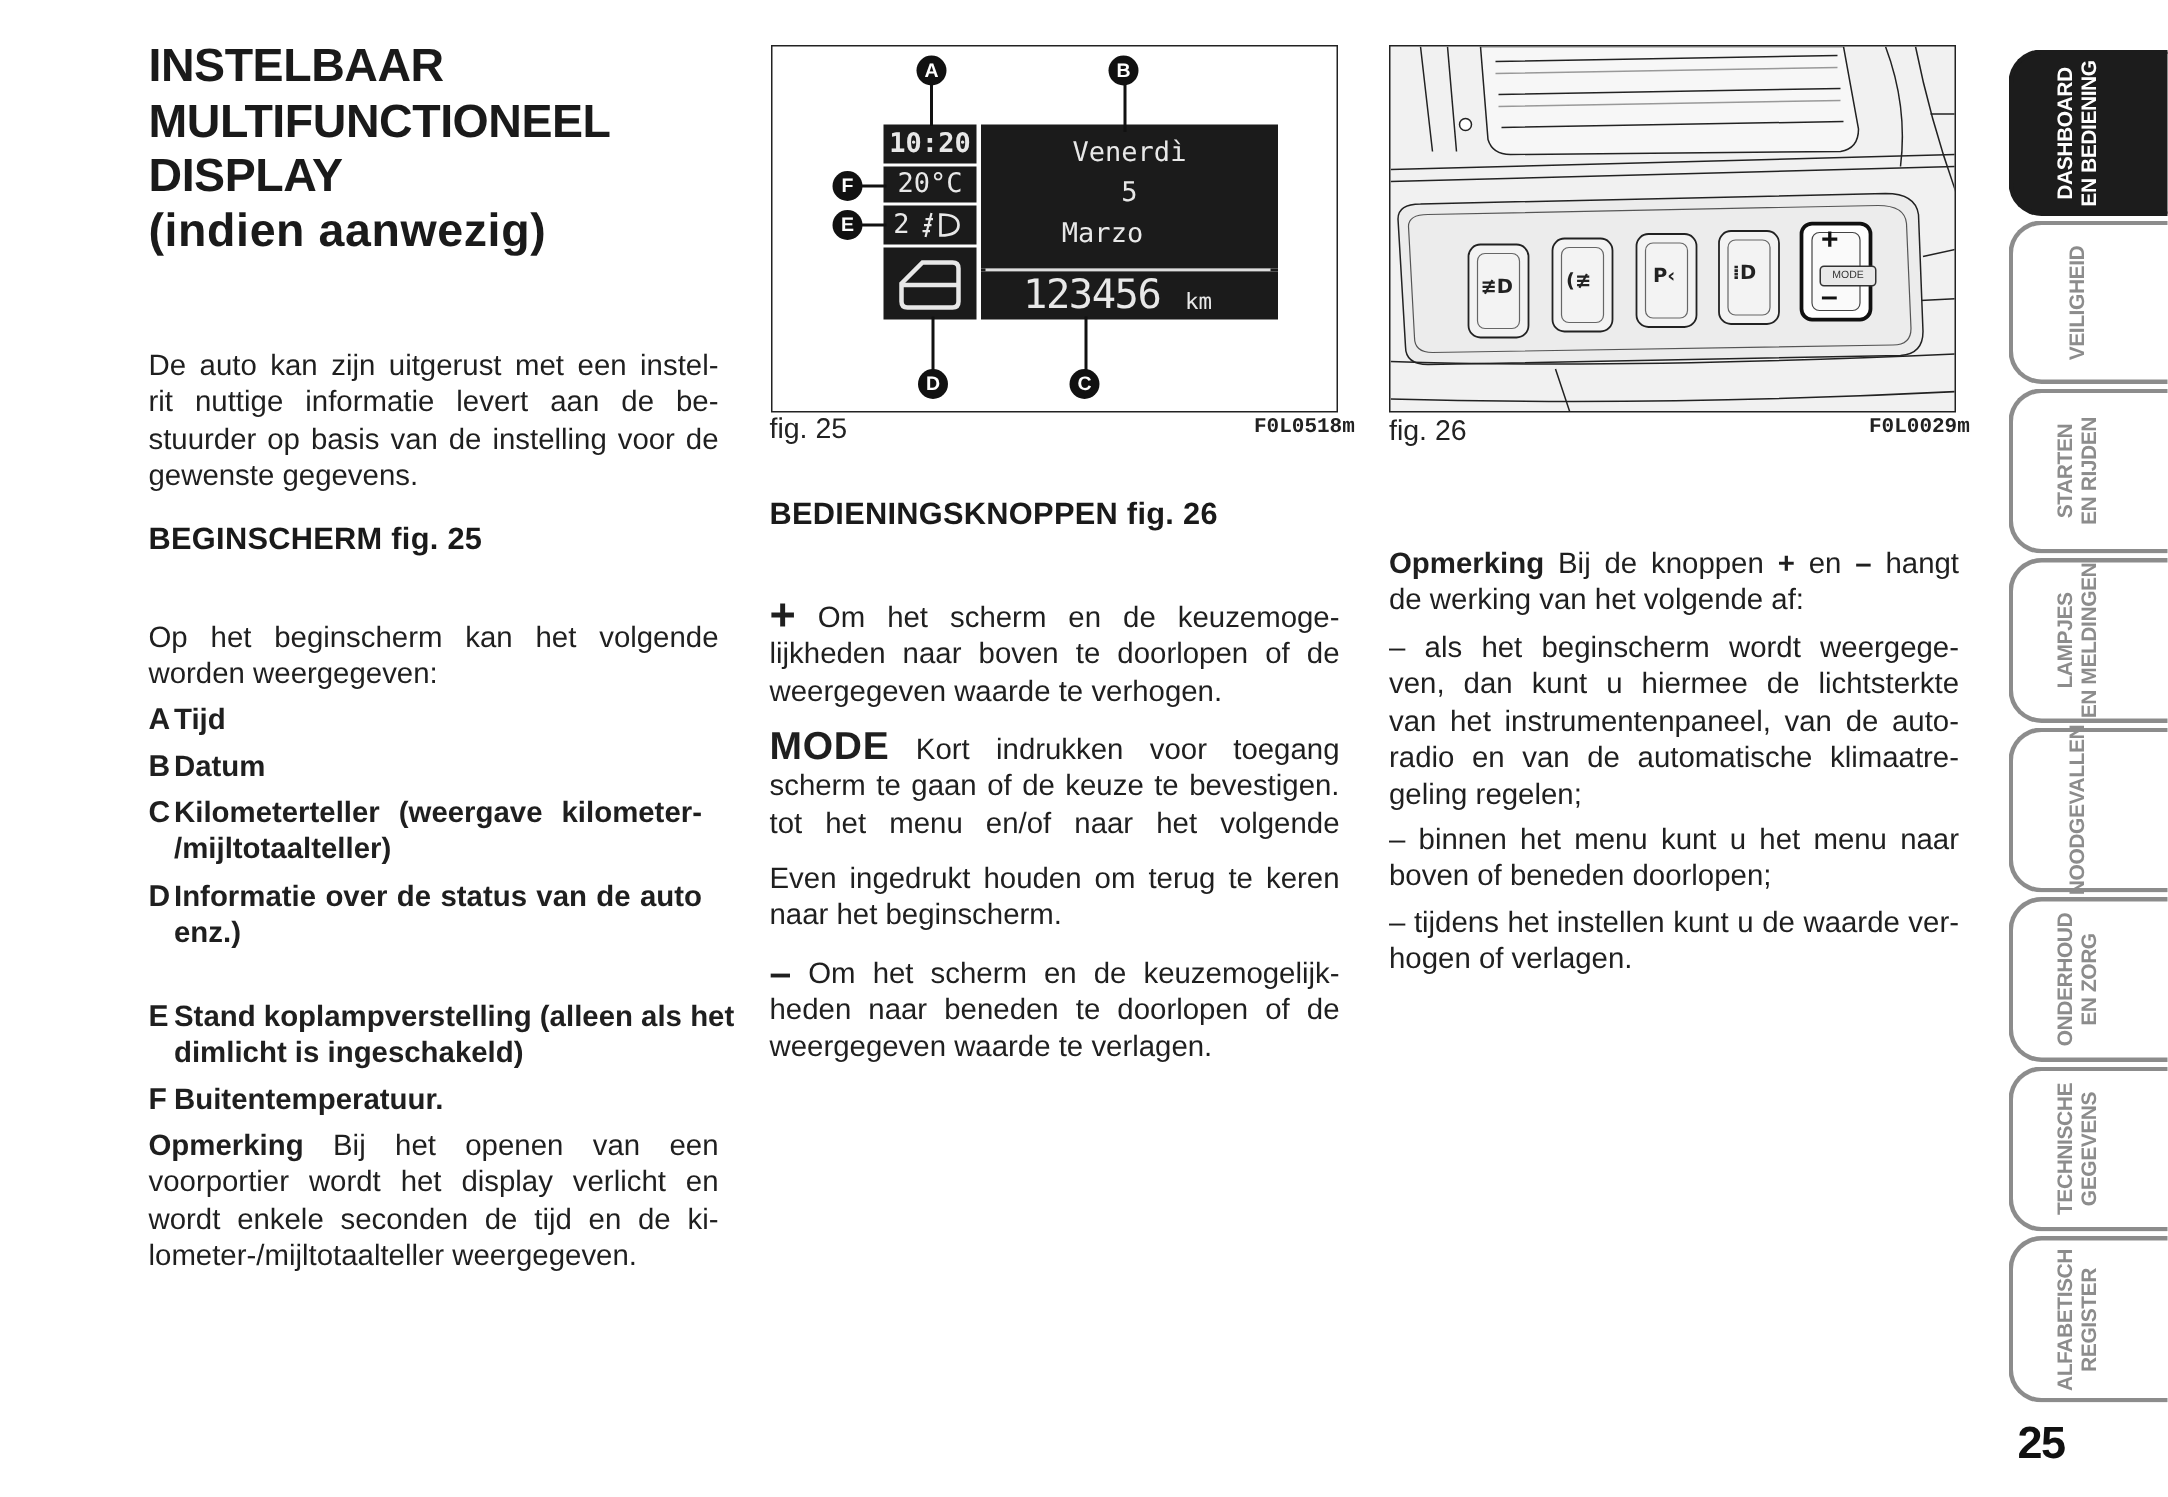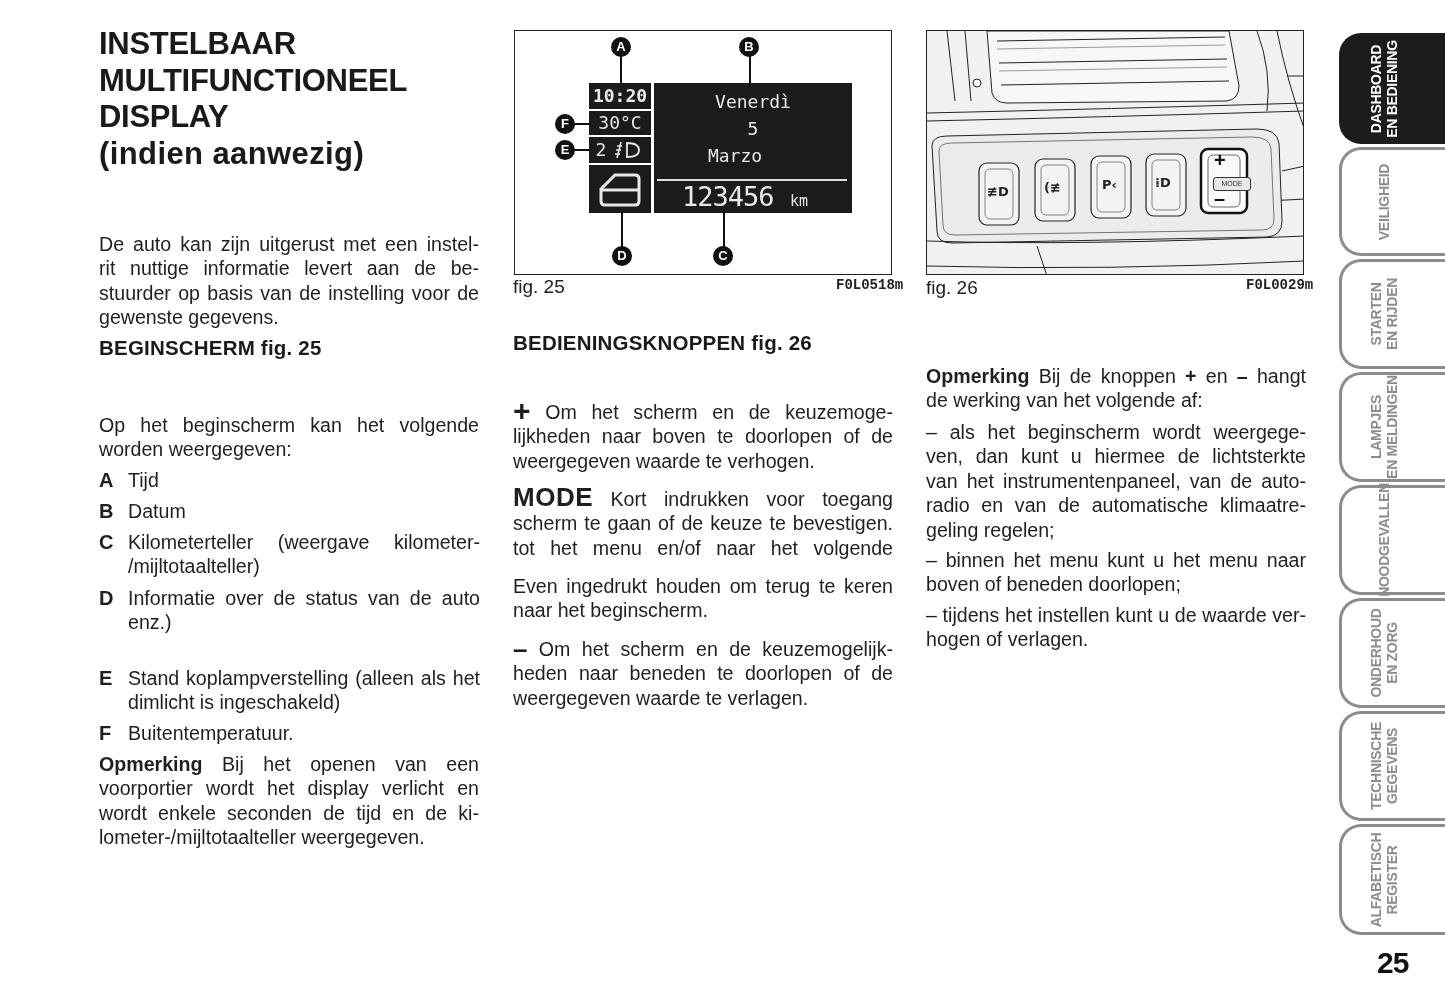--- a/index.html
+++ b/index.html
@@ -32,21 +32,21 @@
       position: absolute; left: 0;
       font-family: "Liberation Sans", sans-serif; font-weight: bold;
       font-size: 20.5px; letter-spacing: 0.2px; color: #1a1a1a; white-space: nowrap;
     }
 
     .list-item { position: absolute; left: 0; width: 380px; }
     .list-letter {
       position: absolute; left: 0; top: 0;
       font-family: "Liberation Sans", sans-serif; font-weight: bold; font-size: 20px; line-height: 24.4px;
     }
-    .list-text { position: absolute; left: 29px; width: 352px; }
+    .list-text { position: absolute; left: 17px; width: 352px; font-weight: bold; }
 
     b.kw { font-weight: bold; }
     .mode-kw { font-weight: bold; font-size: 26px; letter-spacing: 0.5px; }
     .sym { font-weight: bold; font-size: 30px; line-height: 20px; display: inline-block; vertical-align: -2px; }
 
     
     .figure { position: absolute; border: 1.5px solid #222; background: #fff; overflow: hidden; }
     #fig25 { left: 514px; top: 30px; width: 378px; height: 245px; }
     #fig26 { left: 926px; top: 30px; width: 378px; height: 245px; background: #f1f1f1; }
     .fig-caption {
@@ -79,42 +79,42 @@
       transform: translate(-50%, -50%) rotate(-90deg);
       font-family: "Liberation Sans", sans-serif; font-weight: bold; font-size: 14px;
       line-height: 16px; letter-spacing: -0.3px; color: #8c8c8c; text-align: center; white-space: nowrap;
       transform-origin: center center;
     }
     .tab.active .tab-label { color: #fff; }
     .tab-label span { display: block; }
 
     .page-num {
       position: absolute; left: 1345px; top: 946px;
-      font-family: "Liberation Sans", sans-serif; font-weight: bold; font-size: 30px; color: #111; letter-spacing: -1px; margin-left: 32px;
+      font-family: "Liberation Sans", sans-serif; font-weight: bold; font-size: 30px; color: #111; letter-spacing: -1px;
     }
   </style>
 </head>
 <body>
 
 <div id="col1" class="col">
   <h1 class="heading">
     <span>INSTELBAAR</span>
     <span>MULTIFUNCTIONEEL</span>
     <span>DISPLAY</span>
     <span class="sub">(indien aanwezig)</span>
   </h1>
 
   <div class="para body-text" style="top:200px;">
     <span class="jl">De auto kan zijn uitgerust met een instel-</span>
     <span class="jl">rit nuttige informatie levert aan de be-</span>
     <span class="jl">stuurder op basis van de instelling voor de</span>
     <span class="ll">gewenste gegevens.</span>
   </div>
 
-  <div class="subhead" style="top:336px;">BEGINSCHERM fig. 25</div>
+  <div class="subhead" style="top:348px;">BEGINSCHERM fig. 25</div>
 
   <div class="para body-text" style="top:381px;">
     <span class="jl">Op het beginscherm kan het volgende</span>
     <span class="ll">worden weergegeven:</span>
   </div>
 
   <div class="list-item body-text" style="top:436px;">
     <span class="list-letter">A</span>
     <div class="list-text">
         <span class="ll">Tijd</span>
@@ -161,21 +161,21 @@
     <span class="ll">lometer-/mijltotaalteller weergegeven.</span>
   </div>
 </div>
 
 <div id="fig25" class="figure">
 
   <div class="lcd" style="left:74px; top:52px; width:62px; height:26px;font-weight:bold;">
     <div class="lcd-text" style="left:0; top:2px; width:62px; font-size:18px;">10:20</div>
   </div>
   <div class="lcd" style="left:74px; top:80px; width:62px; height:24px;">
-    <div class="lcd-text" style="left:0; top:1px; width:62px; font-size:18px;">30°C</div>
+    <div class="lcd-text" style="left:0; top:1px; width:62px; font-size:18px;">20°C</div>
   </div>
   <div class="lcd" style="left:74px; top:106px; width:62px; height:26px;">
     <div class="lcd-text" style="left:4px; top:2px; width:16px; font-size:18px;">2</div>
     <svg style="position:absolute; left:22px; top:3px;" width="32" height="20" viewBox="0 0 32 20">
       <path d="M10 2 L6 18" stroke="#e8e8e8" stroke-width="1.5" fill="none"></path>
       <path d="M6 6 h5 M5 10 h5 M4 14 h5" stroke="#e8e8e8" stroke-width="1.5"></path>
       <path d="M16 3 Q28 3 28 10 Q28 17 16 17 Z" stroke="#e8e8e8" stroke-width="1.8" fill="none"></path>
     </svg>
   </div>
   <div class="lcd" style="left:74px; top:134px; width:62px; height:48px;">

